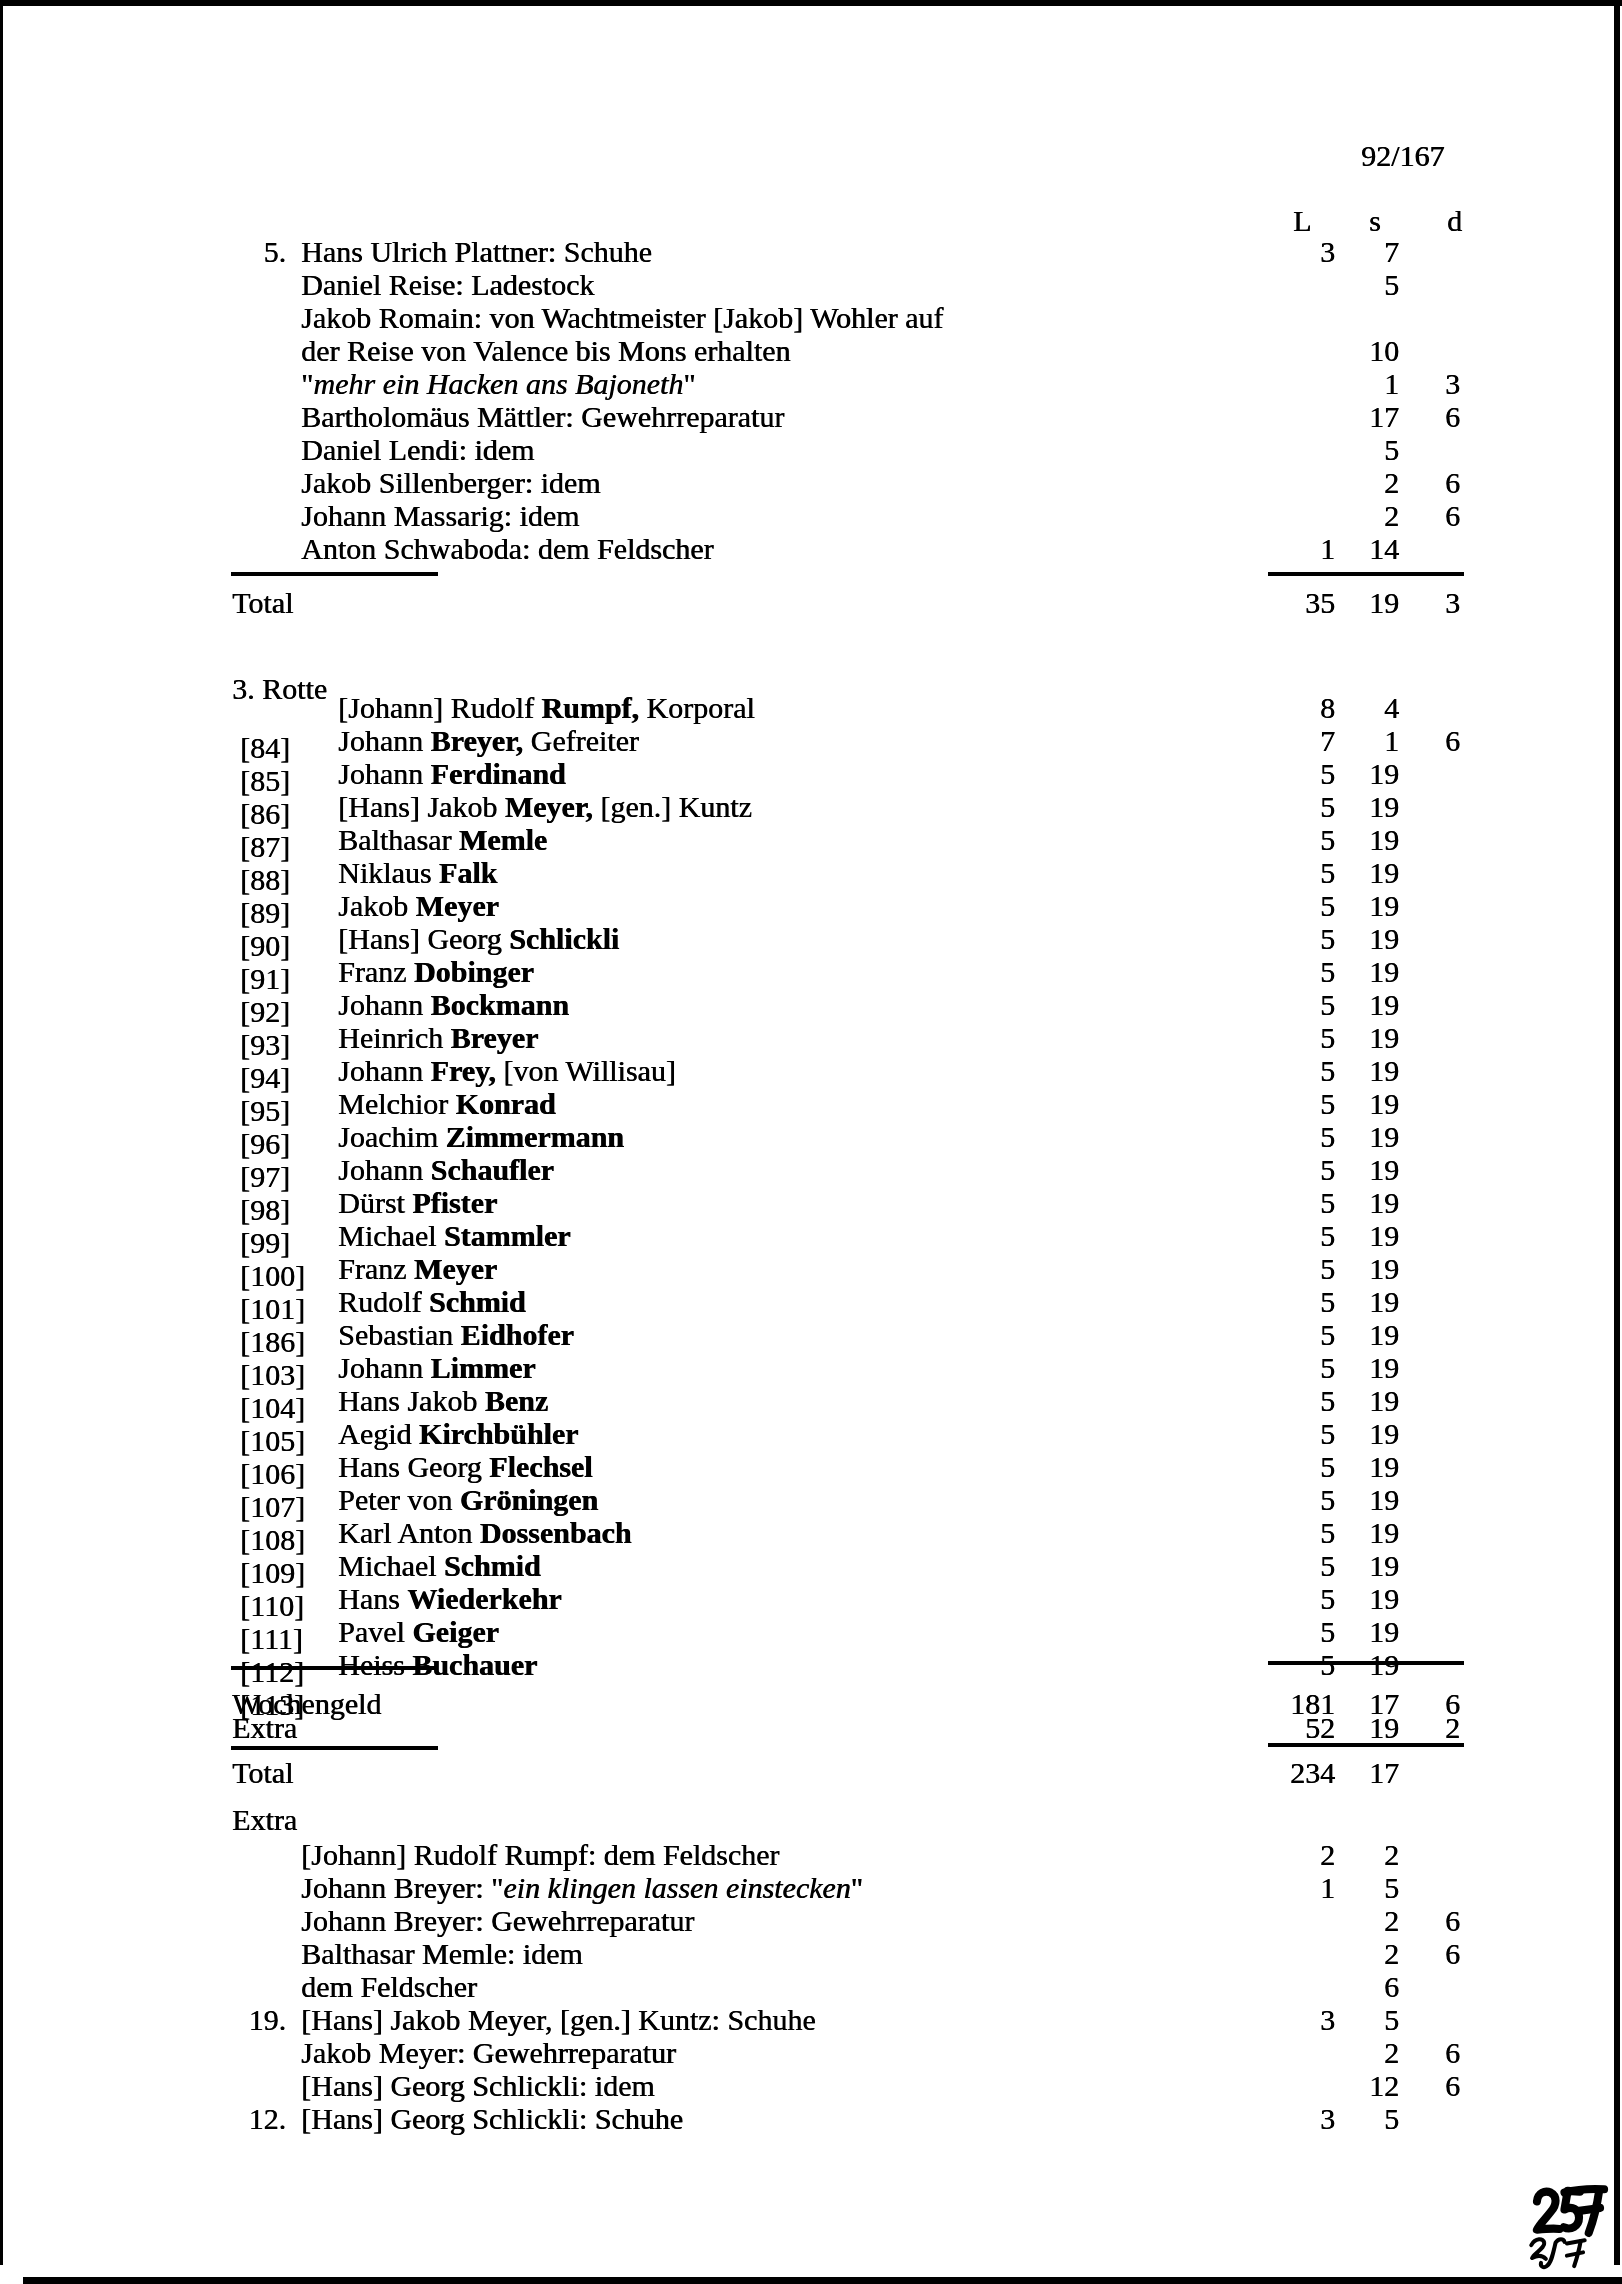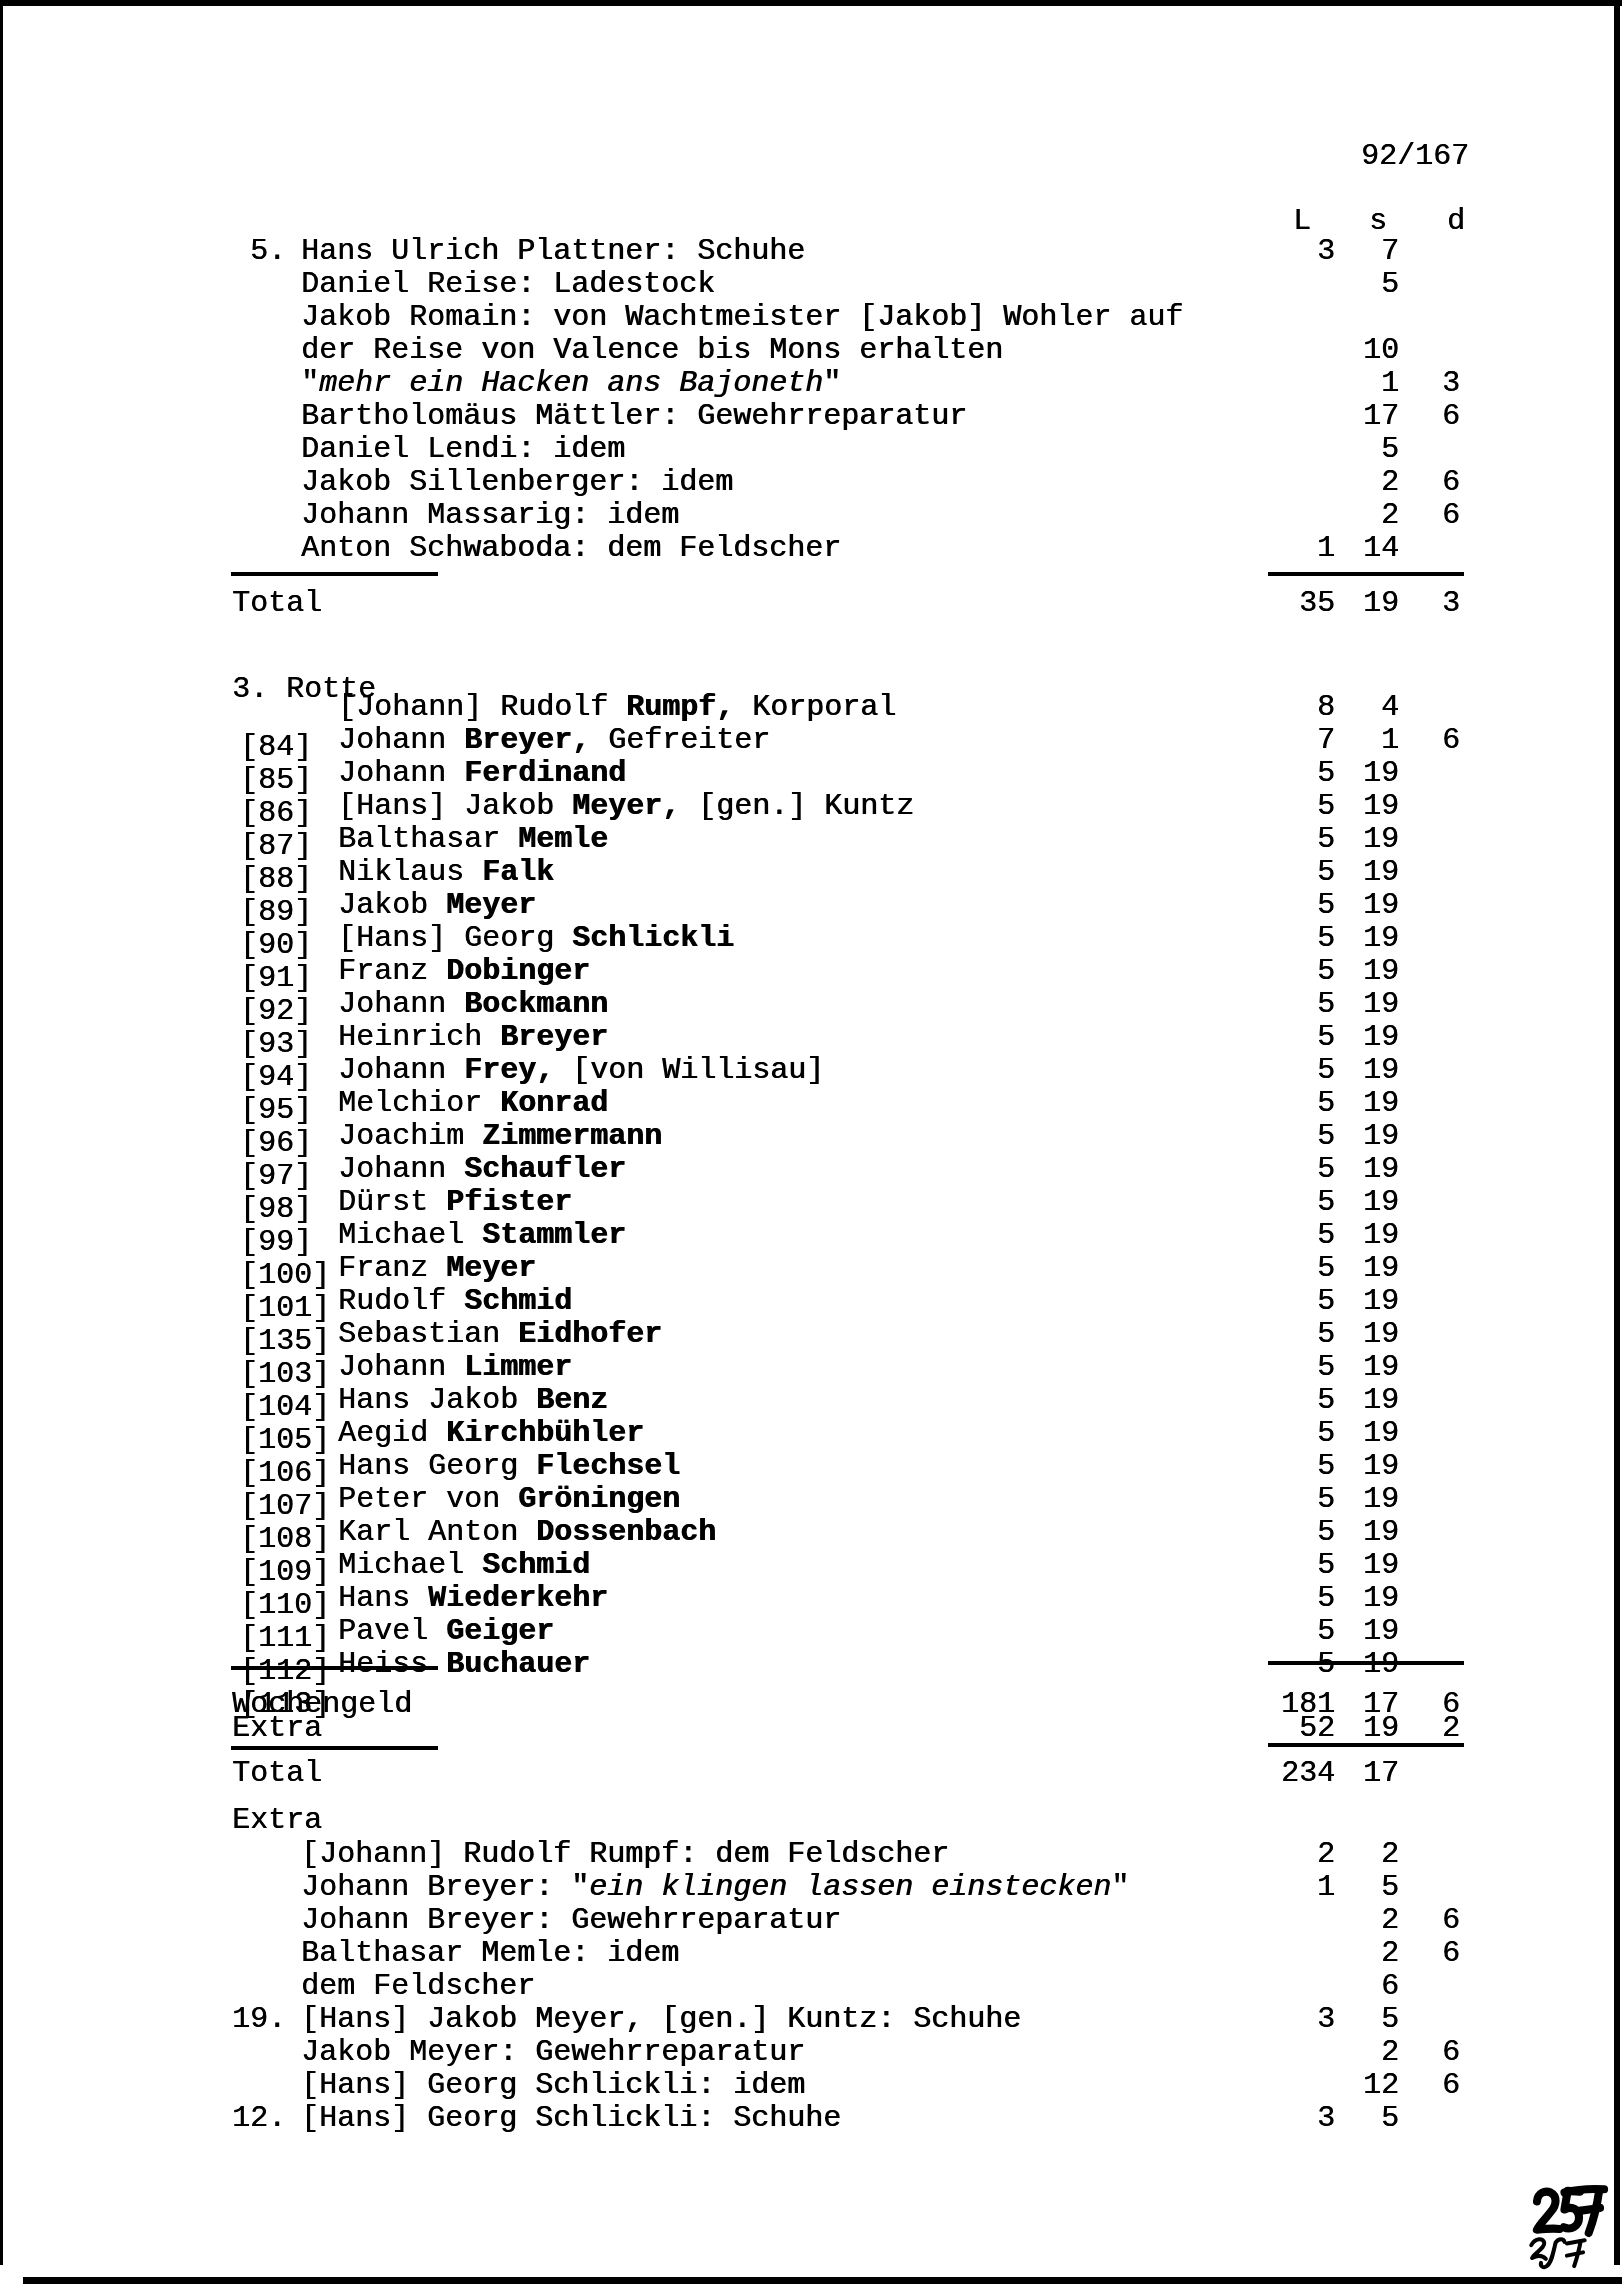--- a/index.html
+++ b/index.html
@@ -1,18 +1,18 @@
 <!DOCTYPE html>
 <html style="font-size:13px"><head>
 <meta charset="utf-8">
 <title>Scanned ledger page</title>
 <style>
   html,body{margin:0;padding:0;background:#ffffff;}
   .page{position:relative;width:1623px;height:2284px;background:#fff;overflow:hidden;
-        font-family:Liberation Mono, monospace;font-size:30px;color:#000;
+        font-family:Liberation Serif, serif;font-size:30px;color:#000;
         text-shadow:0.6px 0 0 currentColor;}
   
   .frame{position:absolute;background:#000;}
   .f-top{left:0;top:0;width:1623px;height:5.7px;}
   .f-left{left:0;top:0;width:3.2px;height:2265px;}
   .f-right{left:1614px;top:0;width:5.7px;height:2265px;}
   .f-bottom{left:23px;top:2277px;width:1600px;height:7.3px;}
   
   .line{position:absolute;left:0;width:1623px;height:32px;line-height:32px;}
   .list{position:absolute;left:0;width:1623px;}
@@ -289,21 +289,21 @@
 
       <div class="row">
         <span class="rid">[101]</span>
         <span class="lbl r"><span>Franz </span><b>Meyer</b><span></span></span>
         <span class="cl">5</span>
         <span class="cs">19</span>
         <span class="cd"></span>
       </div>
 
       <div class="row">
-        <span class="rid">[135]</span>
+        <span class="rid">[186]</span>
         <span class="lbl r"><span>Rudolf </span><b>Schmid</b><span></span></span>
         <span class="cl">5</span>
         <span class="cs">19</span>
         <span class="cd"></span>
       </div>
 
       <div class="row">
         <span class="rid">[103]</span>
         <span class="lbl r"><span>Sebastian </span><b>Eidhofer</b><span></span></span>
         <span class="cl">5</span>

